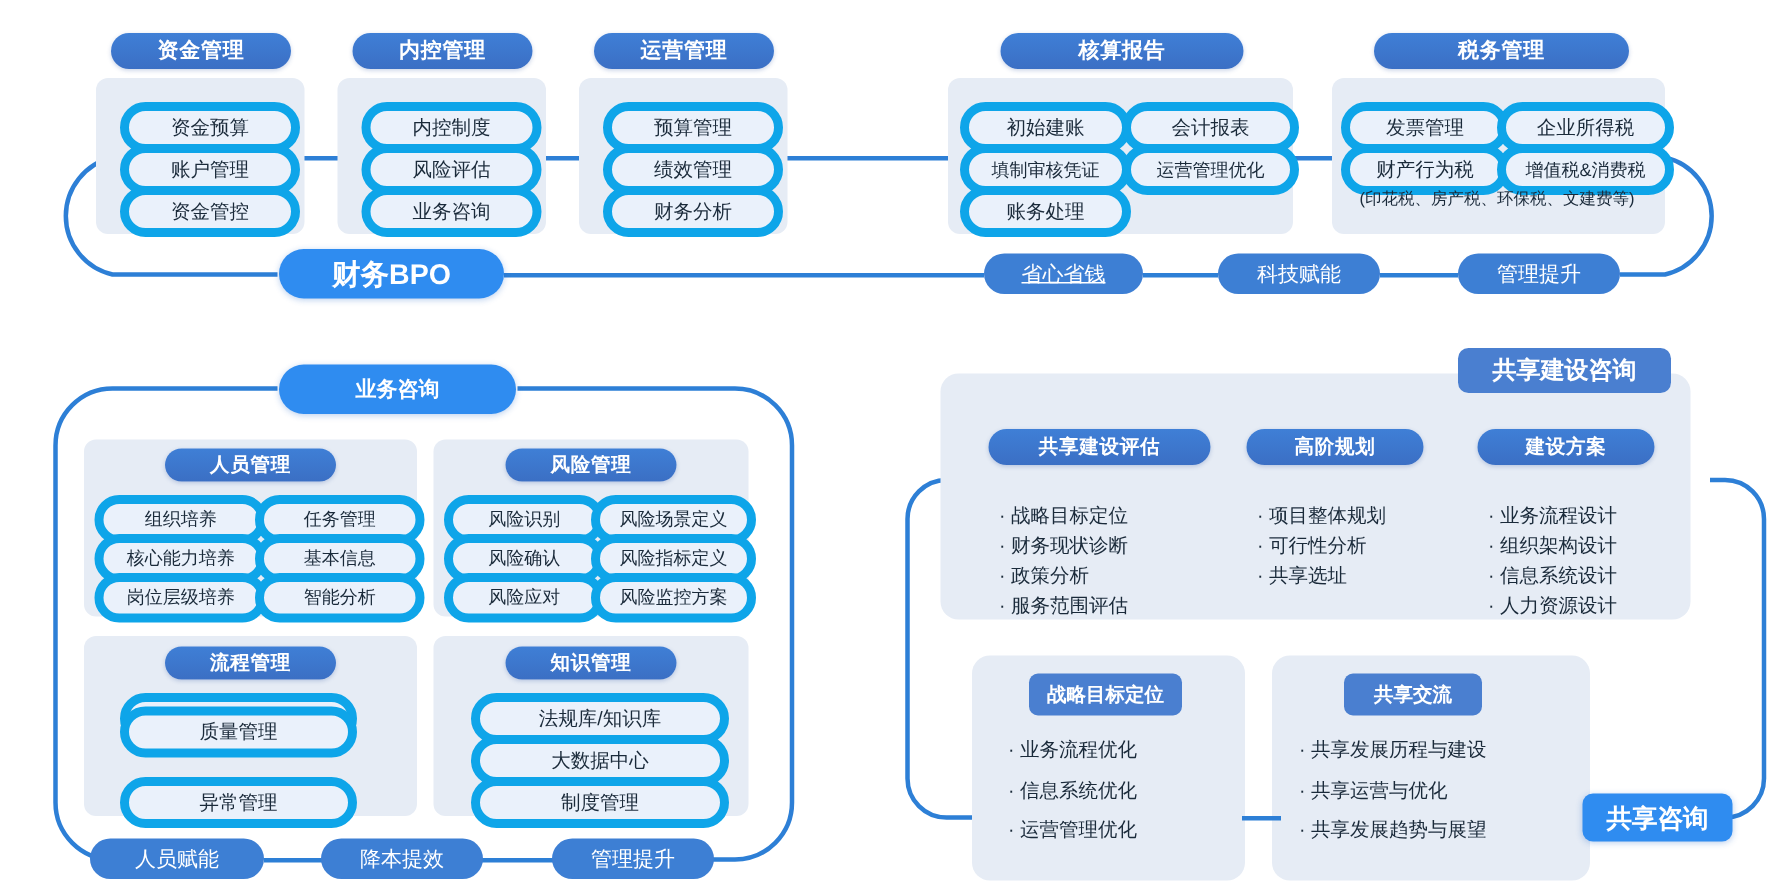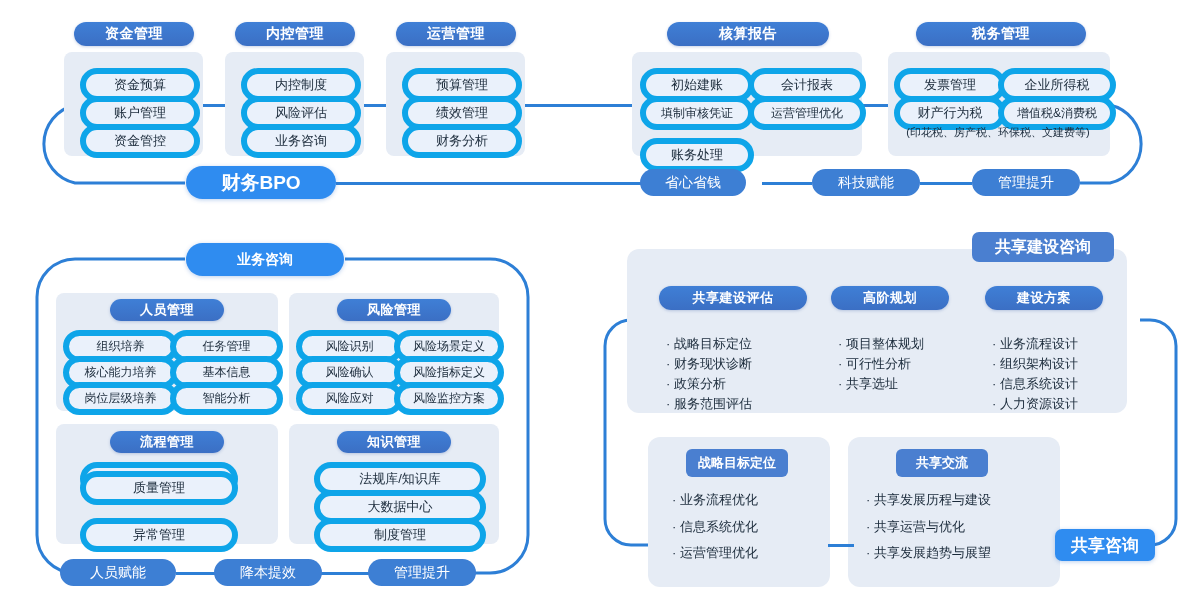--- a/index.html
+++ b/index.html
@@ -172,21 +172,21 @@
     </div>
   <div class="opt" style="left:748px;top:68px;width:106px;height:22px;font-size:13px;">
     <span>会计报表</span>
     </div>
   <div class="opt" style="left:640px;top:96px;width:102px;height:22px;font-size:12px;">
     <span>填制审核凭证</span>
     </div>
   <div class="opt" style="left:748px;top:96px;width:106px;height:22px;font-size:12px;">
     <span>运营管理优化</span>
     </div>
-  <div class="opt" style="left:640px;top:124px;width:102px;height:22px;font-size:13px;margin-top:14px;">
+  <div class="opt" style="left:640px;top:124px;width:102px;height:22px;font-size:13px;">
     <span>账务处理</span>
     </div>
 
   <div class="hdr-pill" style="left:916px;top:22px;width:170px;height:24px;font-size:14px;">
     <span>税务管理</span>
   </div>
   <div class="card" style="left:888px;top:52px;width:222px;height:104px;"></div>
   <div class="opt" style="left:894px;top:68px;width:100px;height:22px;font-size:13px;">
     <span>发票管理</span>
     </div>
@@ -197,21 +197,21 @@
     <span>财产行为税</span>
     </div>
   <div class="opt" style="left:998px;top:96px;width:106px;height:22px;font-size:12px;">
     <span>增值税&amp;消费税</span>
     </div>
   <div class="note" style="left:898px;top:125px;width:200px;text-align:center;font-size:11px;">(印花税、房产税、环保税、文建费等)</div>
 
   <div class="big-pill" style="left:186px;top:166px;width:150px;height:33px;font-size:19px;">
     <span>财务BPO</span>
   </div>
-  <div class="loop-pill" style="left:640px;top:169px;width:106px;height:27px;font-size:14px;">
+  <div class="loop-pill" style="left:656px;top:169px;width:106px;height:27px;font-size:14px;text-decoration:underline;">
     <span>省心省钱</span>
   </div>
   <div class="loop-pill" style="left:812px;top:169px;width:108px;height:27px;font-size:14px;">
     <span>科技赋能</span>
   </div>
   <div class="loop-pill" style="left:972px;top:169px;width:108px;height:27px;font-size:14px;">
     <span>管理提升</span>
   </div>
 
   <div class="big-pill" style="left:186px;top:243px;width:158px;height:33px;font-size:14px;">

